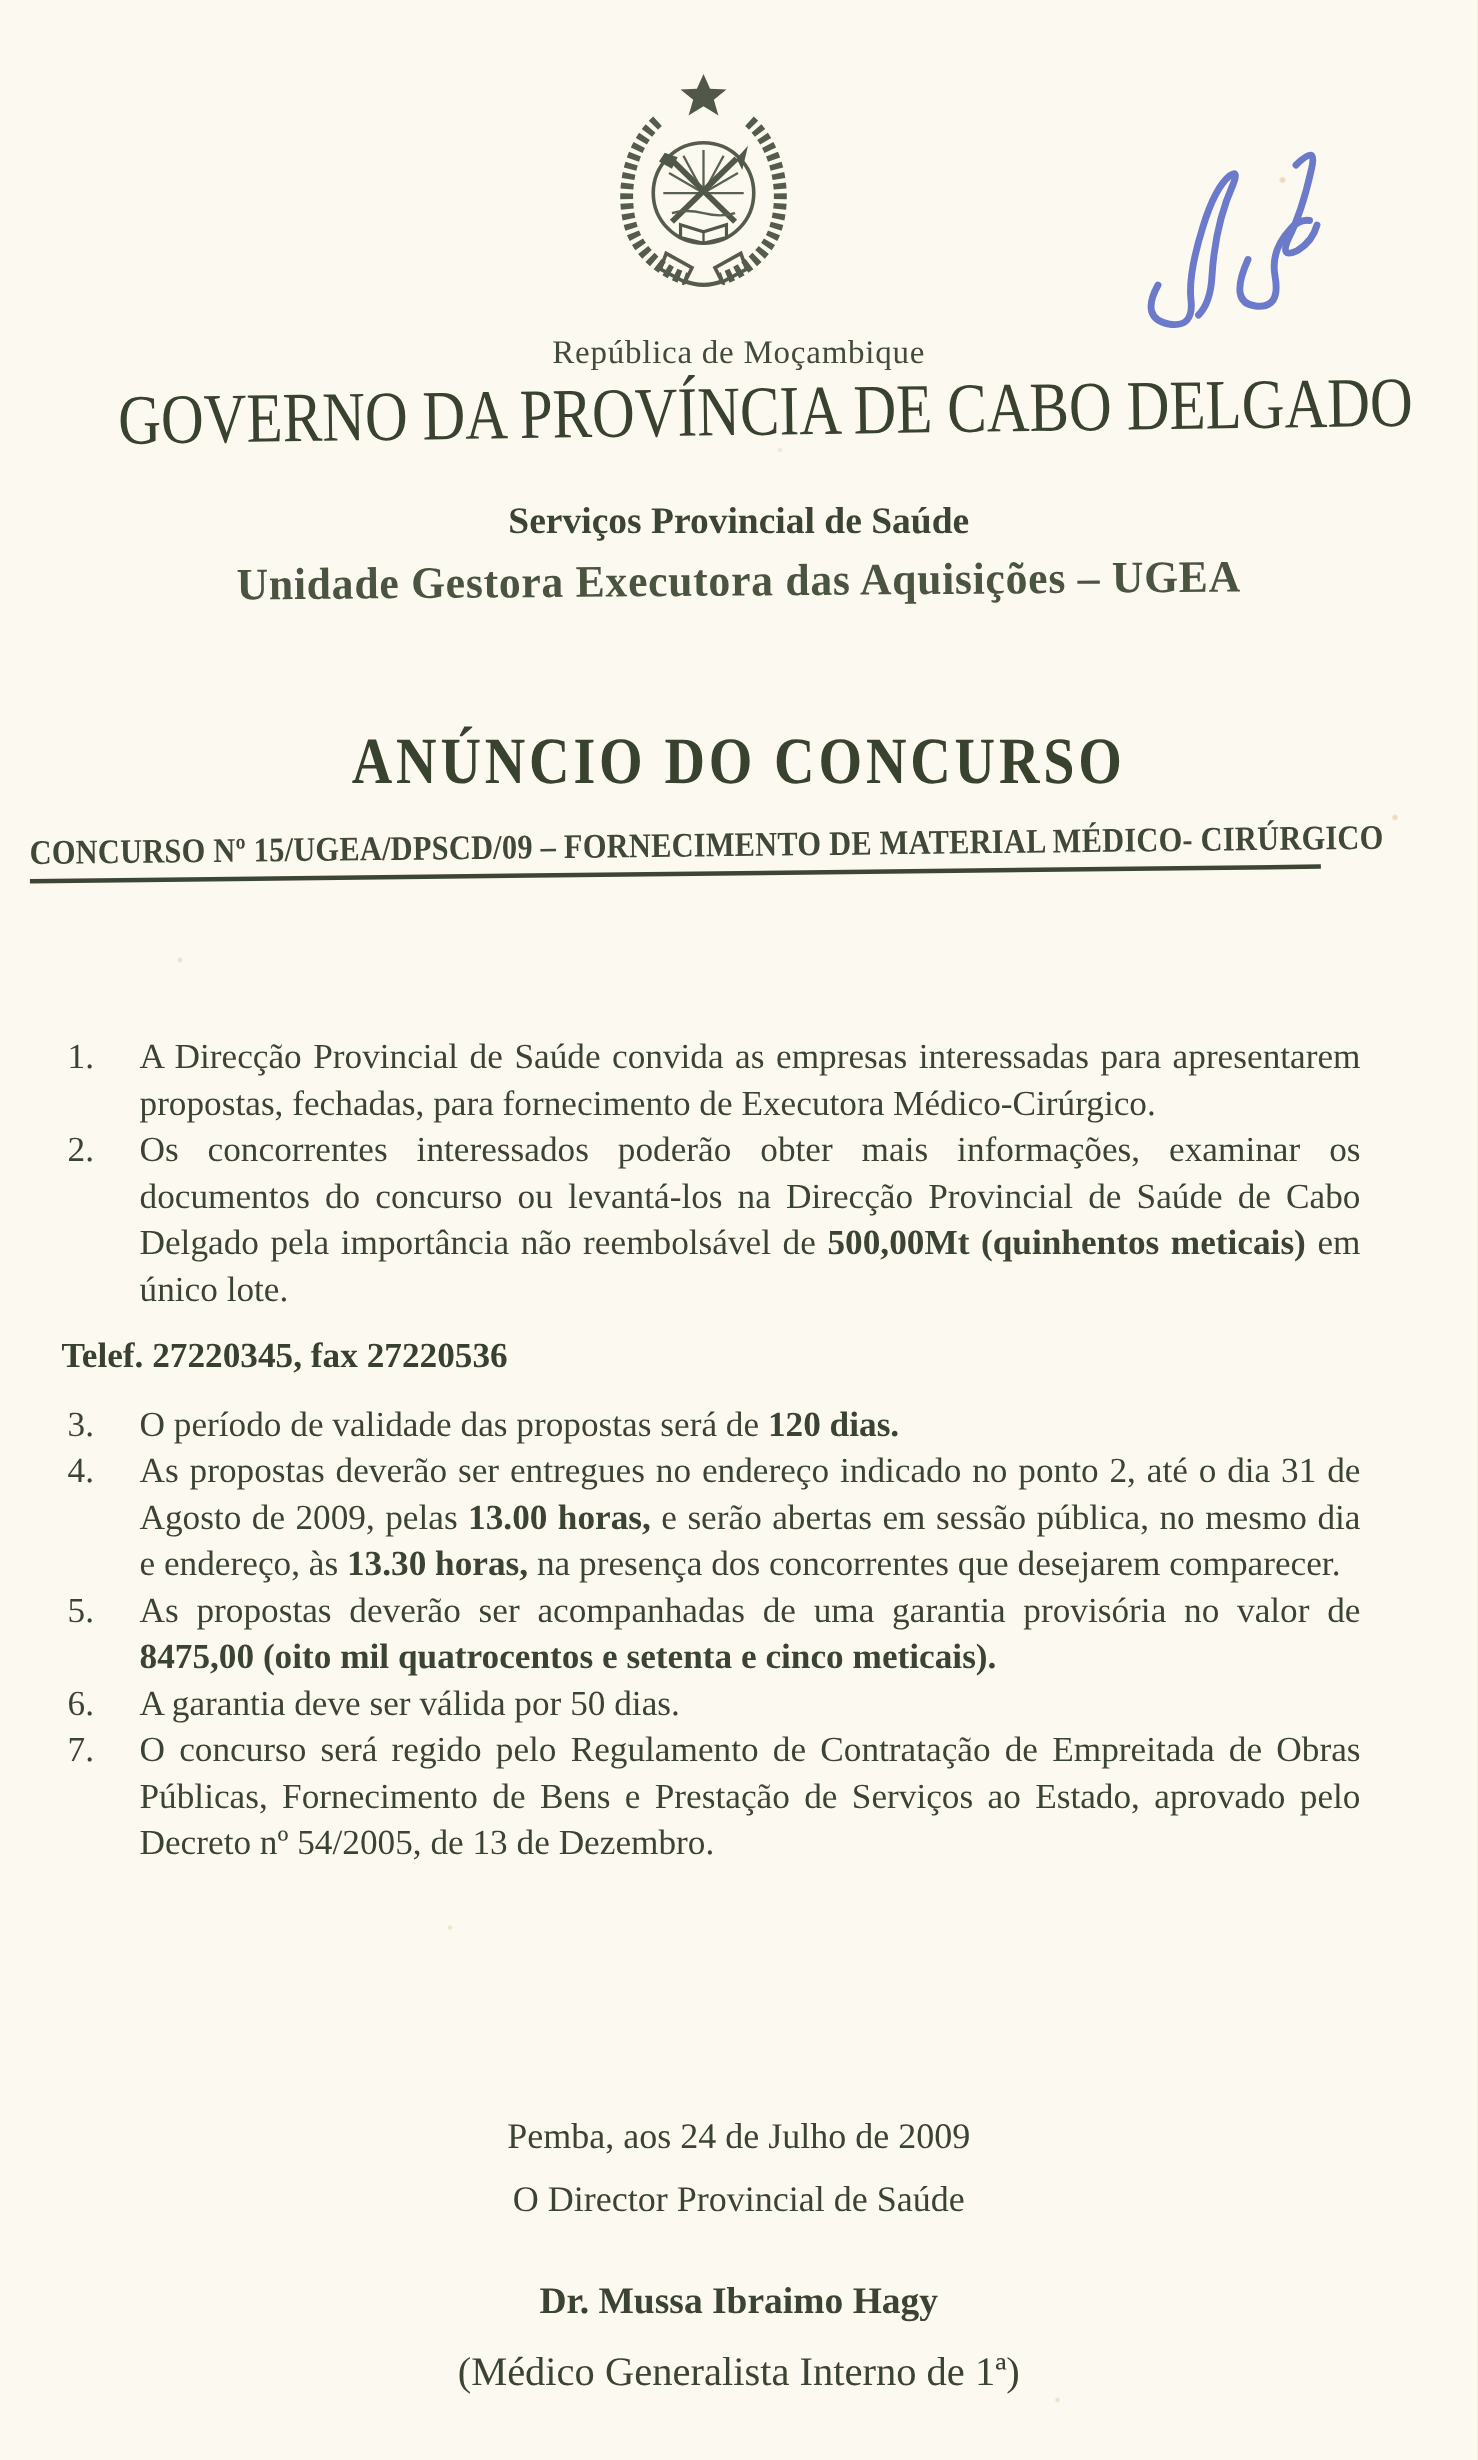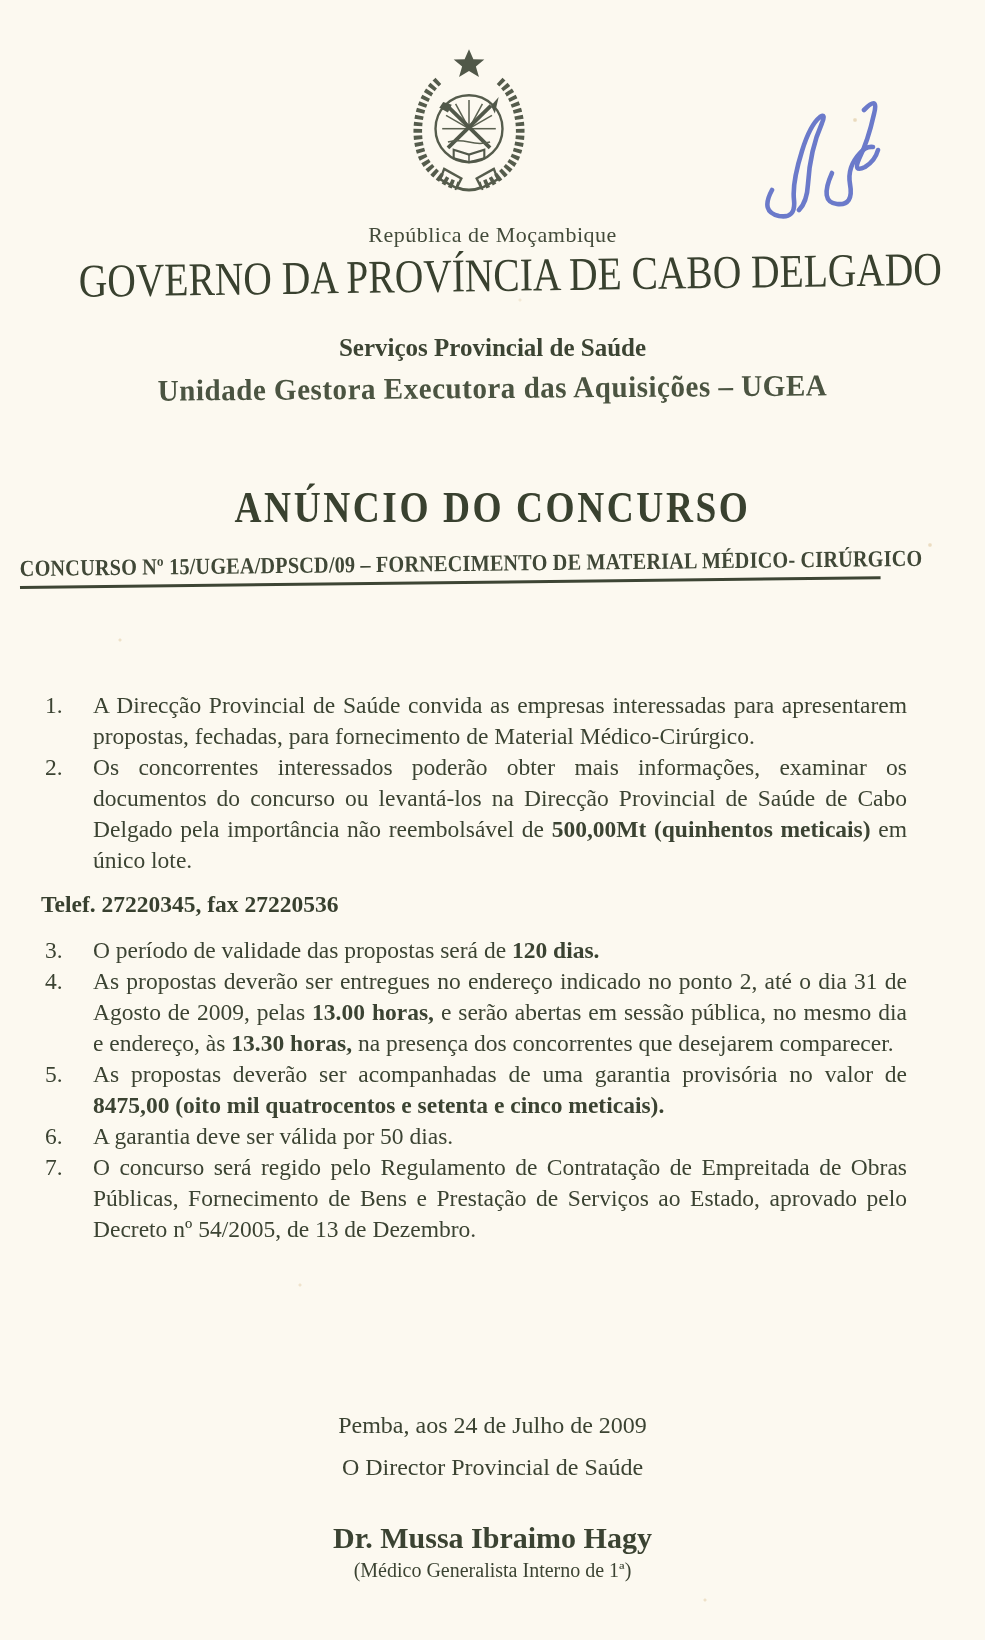--- a/index.html
+++ b/index.html
@@ -51,22 +51,22 @@
   .document-body{left:45px;top:690px;width:862px;font-size:23.5px;line-height:31px;}
   .item{display:flex;}
   .item .num{flex:0 0 48px;}
   .item .txt{flex:1 1 auto;text-align:justify;}
   .b{font-weight:700;}
   .address{margin:14px 0 16px -4px;font-weight:700;font-size:23.5px;line-height:29px;color:#38402f;}
 
   .doc-footer{top:1412px;}
   .place-date{font-size:24px;margin-bottom:15px;}
   .signer-title{font-size:24px;margin-bottom:40px;}
-  .signer-name{font-size:30px;font-weight:700;margin-bottom:4px;}
-  .signer-role{font-size:20px;}
+  .signer-name{font-size:25px;font-weight:700;margin-bottom:17px;}
+  .signer-role{font-size:27px;}
 
   .pen{left:752px;top:78px;}
 </style>
 </head>
 <body>
 
 <div class="page">
 
   <svg class="abs emblem" width="134" height="152" viewBox="0 0 140 158" fill="none" opacity="0.88">
 
@@ -112,21 +112,21 @@
   <div class="abs ctr gov-title">GOVERNO DA PROVÍNCIA DE CABO DELGADO</div>
   <div class="abs ctr directorate">Serviços Provincial de Saúde</div>
   <div class="abs ctr unit">Unidade Gestora Executora das Aquisições – UGEA</div>
 
   <div class="abs ctr announcement">ANÚNCIO DO CONCURSO</div>
   <div class="abs tender-line">CONCURSO Nº 15/UGEA/DPSCD/09 – FORNECIMENTO DE MATERIAL MÉDICO- CIRÚRGICO</div>
 
   <div class="abs document-body">
       <div class="item">
         <div class="num">1.</div>
-        <div class="txt"><span>A Direcção Provincial de Saúde convida as empresas interessadas para apresentarem propostas, fechadas, para fornecimento de Material Médico-Cirúrgico.</span></div>
+        <div class="txt"><span>A Direcção Provincial de Saúde convida as empresas interessadas para apresentarem propostas, fechadas, para fornecimento de Executora Médico-Cirúrgico.</span></div>
       </div>
       <div class="item">
         <div class="num">2.</div>
         <div class="txt"><span>Os concorrentes interessados poderão obter mais informações, examinar os documentos do concurso ou levantá-los na Direcção Provincial de Saúde de Cabo Delgado pela importância não reembolsável de </span><span class="b">500,00Mt (quinhentos meticais)</span><span> em único lote.</span></div>
       </div>
       <div class="address">
         <div>Telef. 27220345, fax 27220536</div>
       </div>
       <div class="item">
         <div class="num">3.</div>

